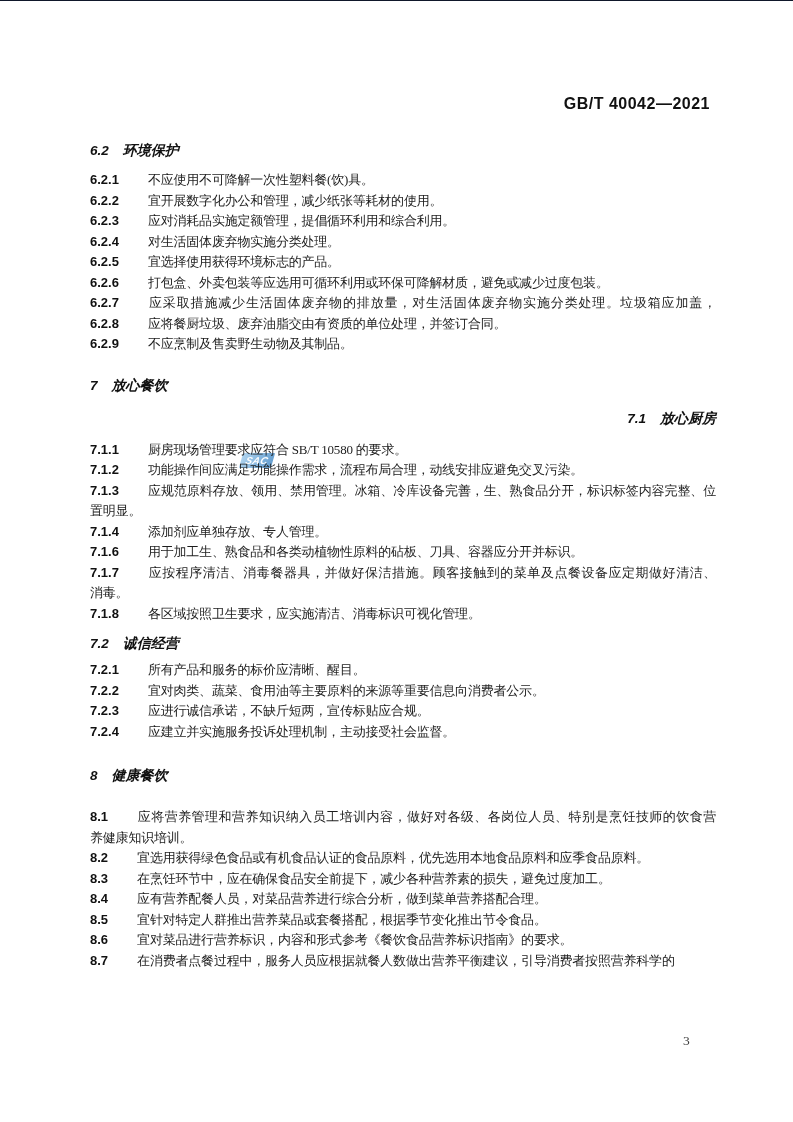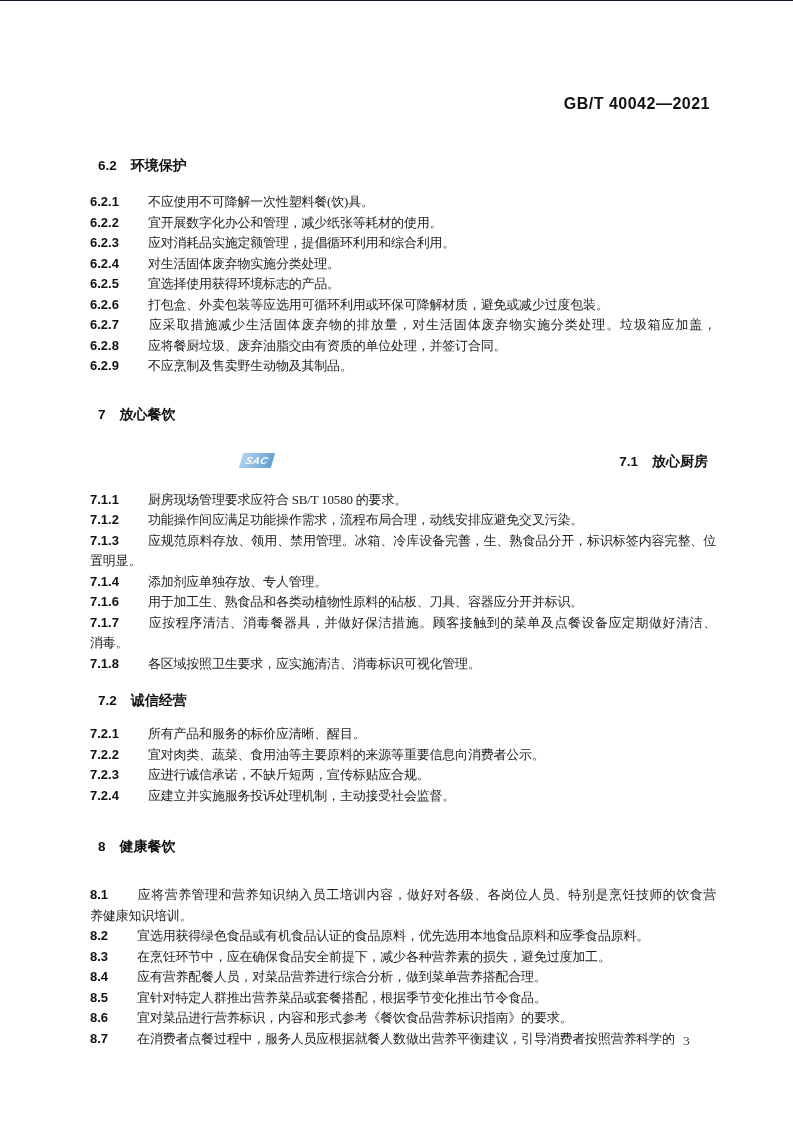--- a/index.html
+++ b/index.html
@@ -19,21 +19,21 @@
     margin:0;text-align:left;color:#1d1d1d;white-space:normal;
   }
   .clause .num,.hd .num{
     font-family:"Liberation Sans",sans-serif;font-weight:700;
     font-size:13px;letter-spacing:0;margin-right:29px;color:#111;
   }
   .jline{text-align:justify;text-align-last:justify;}
   .contline{text-align:left;}
   .hd{
     font-family:"Liberation Sans",sans-serif;font-weight:700;
-    font-size:14px;line-height:30px;margin:8px;color:#111;letter-spacing:0;
+    font-size:14px;line-height:17px;margin:0;color:#111;letter-spacing:0;font-style:italic;
   }
   .hd .num{font-size:13.5px;margin-right:14px;}
   .mb11{margin-bottom:11px;}
   .mt22{margin-top:22px;}
   .mt16{margin-top:16px;}
   .mb13{margin-bottom:13px;text-align:right;}
   .mt11{margin-top:11px;}
   .mb8{margin-bottom:8px;}
   .mt25{margin-top:25px;}
   .mb23{margin-bottom:23px;}

